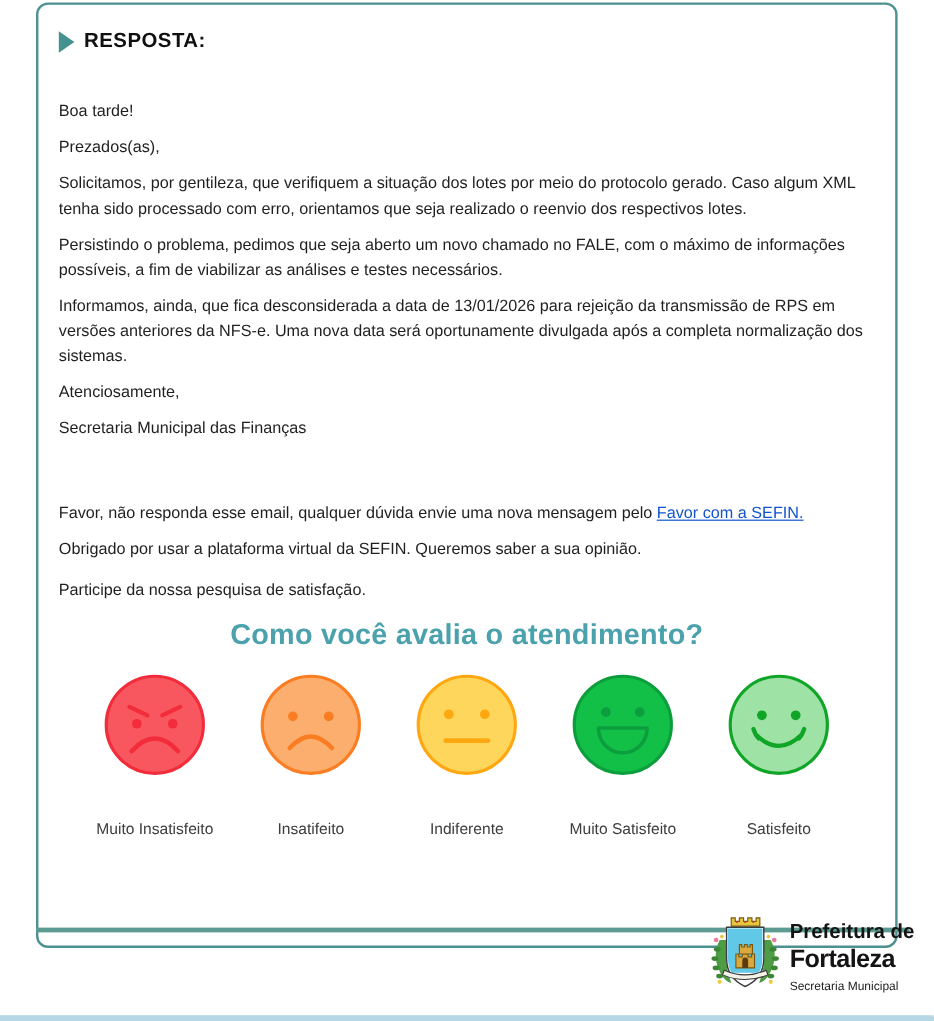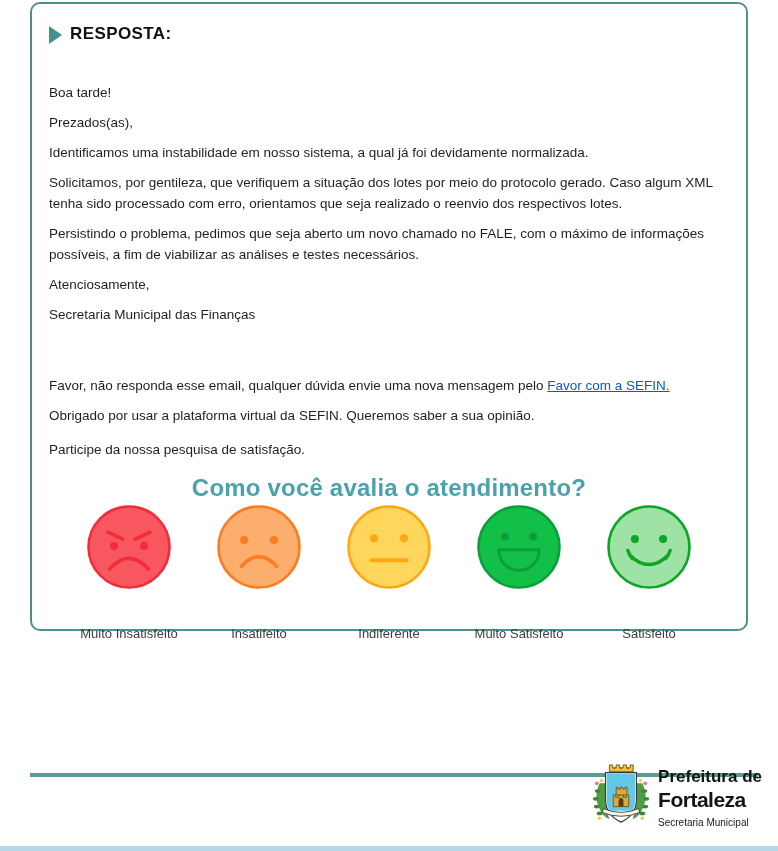--- a/index.html
+++ b/index.html
@@ -3,42 +3,42 @@
 <meta charset="utf-8">
 <style>
   html,body{margin:0;padding:0;}
   body{
     width:778px;height:851px;position:relative;background:#ffffff;
     font-family:"Liberation Sans","DejaVu Sans",sans-serif;
     color:#1c1c1c;overflow:hidden;
   }
   
   .main-box{
-    position:absolute;left:30px;top:2px;width:718px;height:629px;
+    position:absolute;left:30px;top:2px;width:718px;height:788px;
     box-sizing:border-box;border:2px solid #4d9090;border-radius:10px;
     background:#fff;padding:20px 17px 0 17px;
   }
   .resp-header{display:flex;align-items:center;gap:8px;margin-bottom:38px;}
   .tri-icon{
     width:0;height:0;border-left:13px solid #44918f;
     border-top:9px solid transparent;border-bottom:9px solid transparent;
     margin-top:1px;
   }
   .resp-title{font-size:17px;font-weight:bold;color:#101010;letter-spacing:.4px;}
   .body-text p{
     margin:0 0 9px 0;font-size:13.5px;line-height:21px;color:#1f1f1f;
   }
   .notice{margin-top:50px !important;}
   .participe{margin-top:13px !important;}
   a.sefin-link{color:#1155cc;text-decoration:underline;cursor:pointer;}
   
   .survey{margin-top:14px;}
   .survey-title{
     text-align:center;font-size:24px;font-weight:bold;color:#4ba1ac;
-    margin:0 0 1px 0;letter-spacing:.2px;
+    margin:0 0 16px 0;letter-spacing:.2px;
   }
   .faces-row{display:flex;justify-content:center;gap:42px;}
   .face-option{
     width:88px;display:flex;flex-direction:column;align-items:center;
     cursor:pointer;background:none;border:none;padding:0;gap:24px;
   }
   .face-svg{width:88px;height:88px;display:block;}
   .face-svg .skin{fill:var(--face-fill);stroke:var(--face-stroke);}
   .face-svg .feat{stroke:var(--face-stroke);fill:none;}
   .face-svg .eye{fill:var(--face-stroke);stroke:none;}
@@ -63,23 +63,23 @@
 <div class="main-box">
 
   <div class="resp-header">
     <span class="tri-icon"></span>
     <span class="resp-title">RESPOSTA:</span>
   </div>
 
   <div class="body-text">
     <p>Boa tarde!</p>
     <p>Prezados(as),</p>
-    <p>Identificamos uma instabilidade em nosso sistema, a qual já foi devidamente normalizada.</p>
     <p>Solicitamos, por gentileza, que verifiquem a situação dos lotes por meio do protocolo gerado. Caso algum XML tenha sido processado com erro, orientamos que seja realizado o reenvio dos respectivos lotes.</p>
     <p>Persistindo o problema, pedimos que seja aberto um novo chamado no FALE, com o máximo de informações possíveis, a fim de viabilizar as análises e testes necessários.</p>
+    <p>Informamos, ainda, que fica desconsiderada a data de 13/01/2026 para rejeição da transmissão de RPS em versões anteriores da NFS-e. Uma nova data será oportunamente divulgada após a completa normalização dos sistemas.</p>
     <p>Atenciosamente,</p>
     <p>Secretaria Municipal das Finanças</p>
 
     <p class="notice"><span>Favor, não responda esse email, qualquer dúvida envie uma nova mensagem pelo </span><a class="sefin-link">Favor com a SEFIN.</a></p>
     <p>Obrigado por usar a plataforma virtual da SEFIN. Queremos saber a sua opinião.</p>
     <p class="participe">Participe da nossa pesquisa de satisfação.</p>
   </div>
 
   <div class="survey">
     <h2 class="survey-title">Como você avalia o atendimento?</h2>

